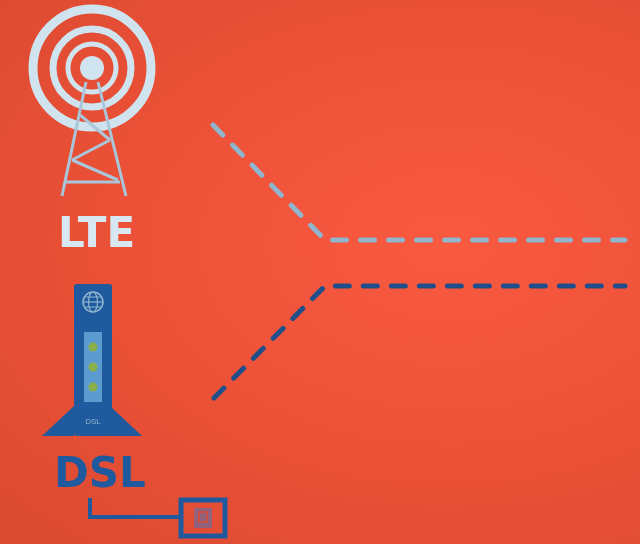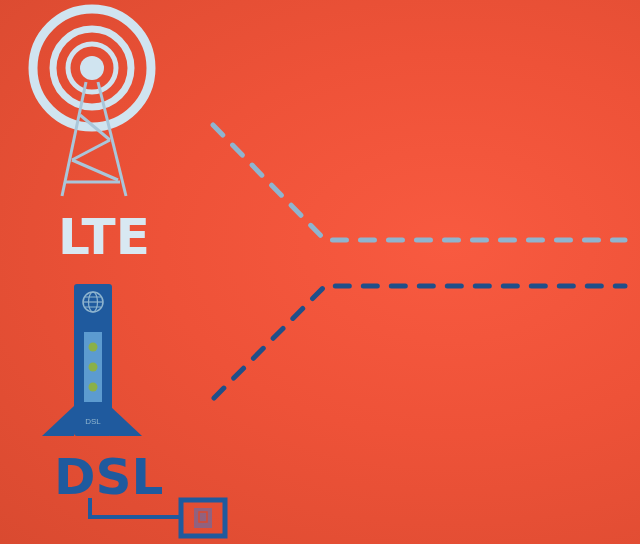--- a/index.html
+++ b/index.html
@@ -1,20 +1,20 @@
 <!DOCTYPE html>
 <html><head>
 <meta charset="utf-8">
 <style>
   html,body{margin:0;padding:0;}
   body{width:640px;height:544px;overflow:hidden;position:relative;
     background: radial-gradient(ellipse at 70% 45%, #f85a40 0%, #ee5238 45%, #d94a30 100%);
     font-family:"DejaVu Sans","Liberation Sans",sans-serif;}
   .abs{position:absolute;}
-  .label{font-weight:bold;font-size:50px;letter-spacing:0px;}
+  .label{font-weight:bold;font-size:42px;letter-spacing:0px;}
   #lte-label{left:58px;top:208px;color:#d8e8f2;}
   #dsl-label{left:54px;top:448px;color:#1f5a9e;}
   svg{position:absolute;left:0;top:0;}
 </style>
 </head>
 <body>
 
 <svg width="640" height="544">
 
   <g>

